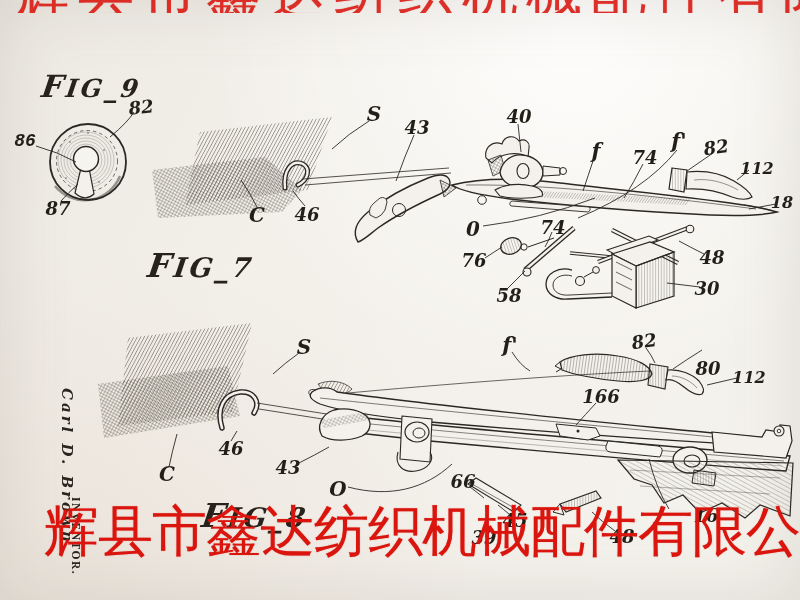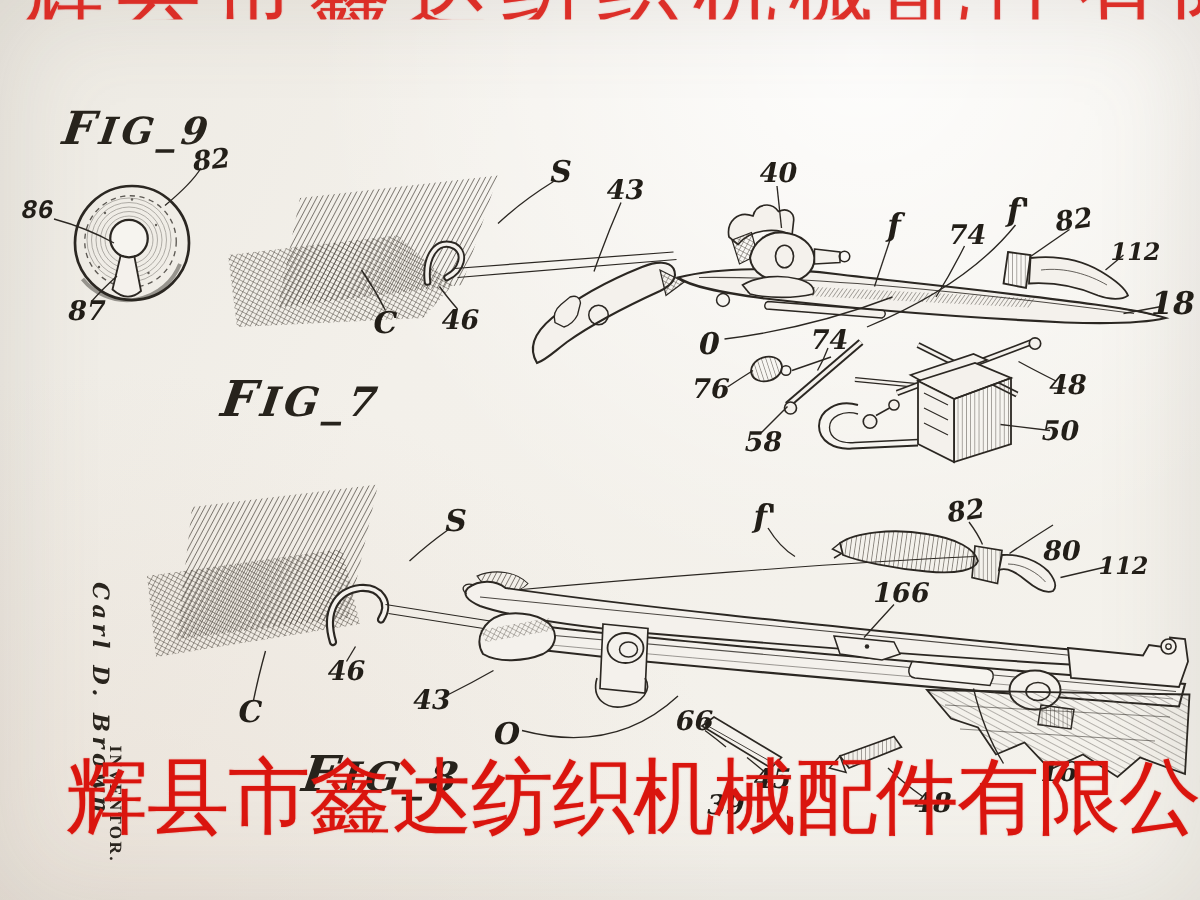--- a/index.html
+++ b/index.html
@@ -264,27 +264,27 @@
       <div class="plabel" style="left: 374px; top: 114px; font-size: 20px; transform: translate(-50%, -50%) rotate(0deg);">S</div>
       <div class="plabel" style="left: 257px; top: 215px; font-size: 20px; transform: translate(-50%, -50%) rotate(0deg);">C</div>
       <div class="plabel" style="left: 307px; top: 214px; transform: translate(-50%, -50%) rotate(0deg);">46</div>
       <div class="plabel" style="left: 417px; top: 127px; transform: translate(-50%, -50%) rotate(0deg);">43</div>
       <div class="plabel" style="left: 519px; top: 116px; transform: translate(-50%, -50%) rotate(0deg);">40</div>
       <div class="plabel" style="left: 596px; top: 150px; font-size: 21px; transform: translate(-50%, -50%) rotate(0deg);">f</div>
       <div class="plabel" style="left: 645px; top: 157px; transform: translate(-50%, -50%) rotate(0deg);">74</div>
       <div class="plabel" style="left: 679px; top: 140px; font-size: 21px; transform: translate(-50%, -50%) rotate(0deg);">f'</div>
       <div class="plabel" style="left: 716px; top: 147px; transform: translate(-50%, -50%) rotate(-8deg);">82</div>
       <div class="plabel" style="left: 757px; top: 168px; font-size: 16px; transform: translate(-50%, -50%) rotate(0deg);">112</div>
-      <div class="plabel" style="left: 782px; top: 202px; font-size: 21px; transform: translate(-50%, -50%) rotate(0deg);">18</div>
+      <div class="plabel" style="left: 782px; top: 202px; font-size: 16px; transform: translate(-50%, -50%) rotate(0deg);">18</div>
       <div class="plabel" style="left: 473px; top: 229px; font-size: 20px; transform: translate(-50%, -50%) rotate(0deg);">0</div>
       <div class="plabel" style="left: 553px; top: 227px; transform: translate(-50%, -50%) rotate(0deg);">74</div>
       <div class="plabel" style="left: 474px; top: 260px; transform: translate(-50%, -50%) rotate(0deg);">76</div>
       <div class="plabel" style="left: 509px; top: 295px; transform: translate(-50%, -50%) rotate(0deg);">58</div>
       <div class="plabel" style="left: 712px; top: 257px; transform: translate(-50%, -50%) rotate(0deg);">48</div>
-      <div class="plabel" style="left: 707px; top: 288px; transform: translate(-50%, -50%) rotate(0deg);">50</div>
+      <div class="plabel" style="left: 707px; top: 288px; transform: translate(-50%, -50%) rotate(0deg);">30</div>
       <div class="plabel" style="left: 304px; top: 347px; font-size: 20px; transform: translate(-50%, -50%) rotate(0deg);">S</div>
       <div class="plabel" style="left: 167px; top: 474px; font-size: 20px; transform: translate(-50%, -50%) rotate(0deg);">C</div>
       <div class="plabel" style="left: 231px; top: 448px; transform: translate(-50%, -50%) rotate(0deg);">46</div>
       <div class="plabel" style="left: 288px; top: 467px; transform: translate(-50%, -50%) rotate(0deg);">43</div>
       <div class="plabel" style="left: 510px; top: 344px; font-size: 21px; transform: translate(-50%, -50%) rotate(0deg);">f'</div>
       <div class="plabel" style="left: 644px; top: 341px; transform: translate(-50%, -50%) rotate(-8deg);">82</div>
       <div class="plabel" style="left: 708px; top: 344px; transform: translate(-50%, -50%) rotate(0deg); margin-top: 24px;">80</div>
       <div class="plabel" style="left: 749px; top: 377px; font-size: 16px; transform: translate(-50%, -50%) rotate(0deg);">112</div>
       <div class="plabel" style="left: 601px; top: 396px; transform: translate(-50%, -50%) rotate(0deg);">166</div>
       <div class="plabel" style="left: 338px; top: 489px; font-size: 20px; transform: translate(-50%, -50%) rotate(0deg);">O</div>

